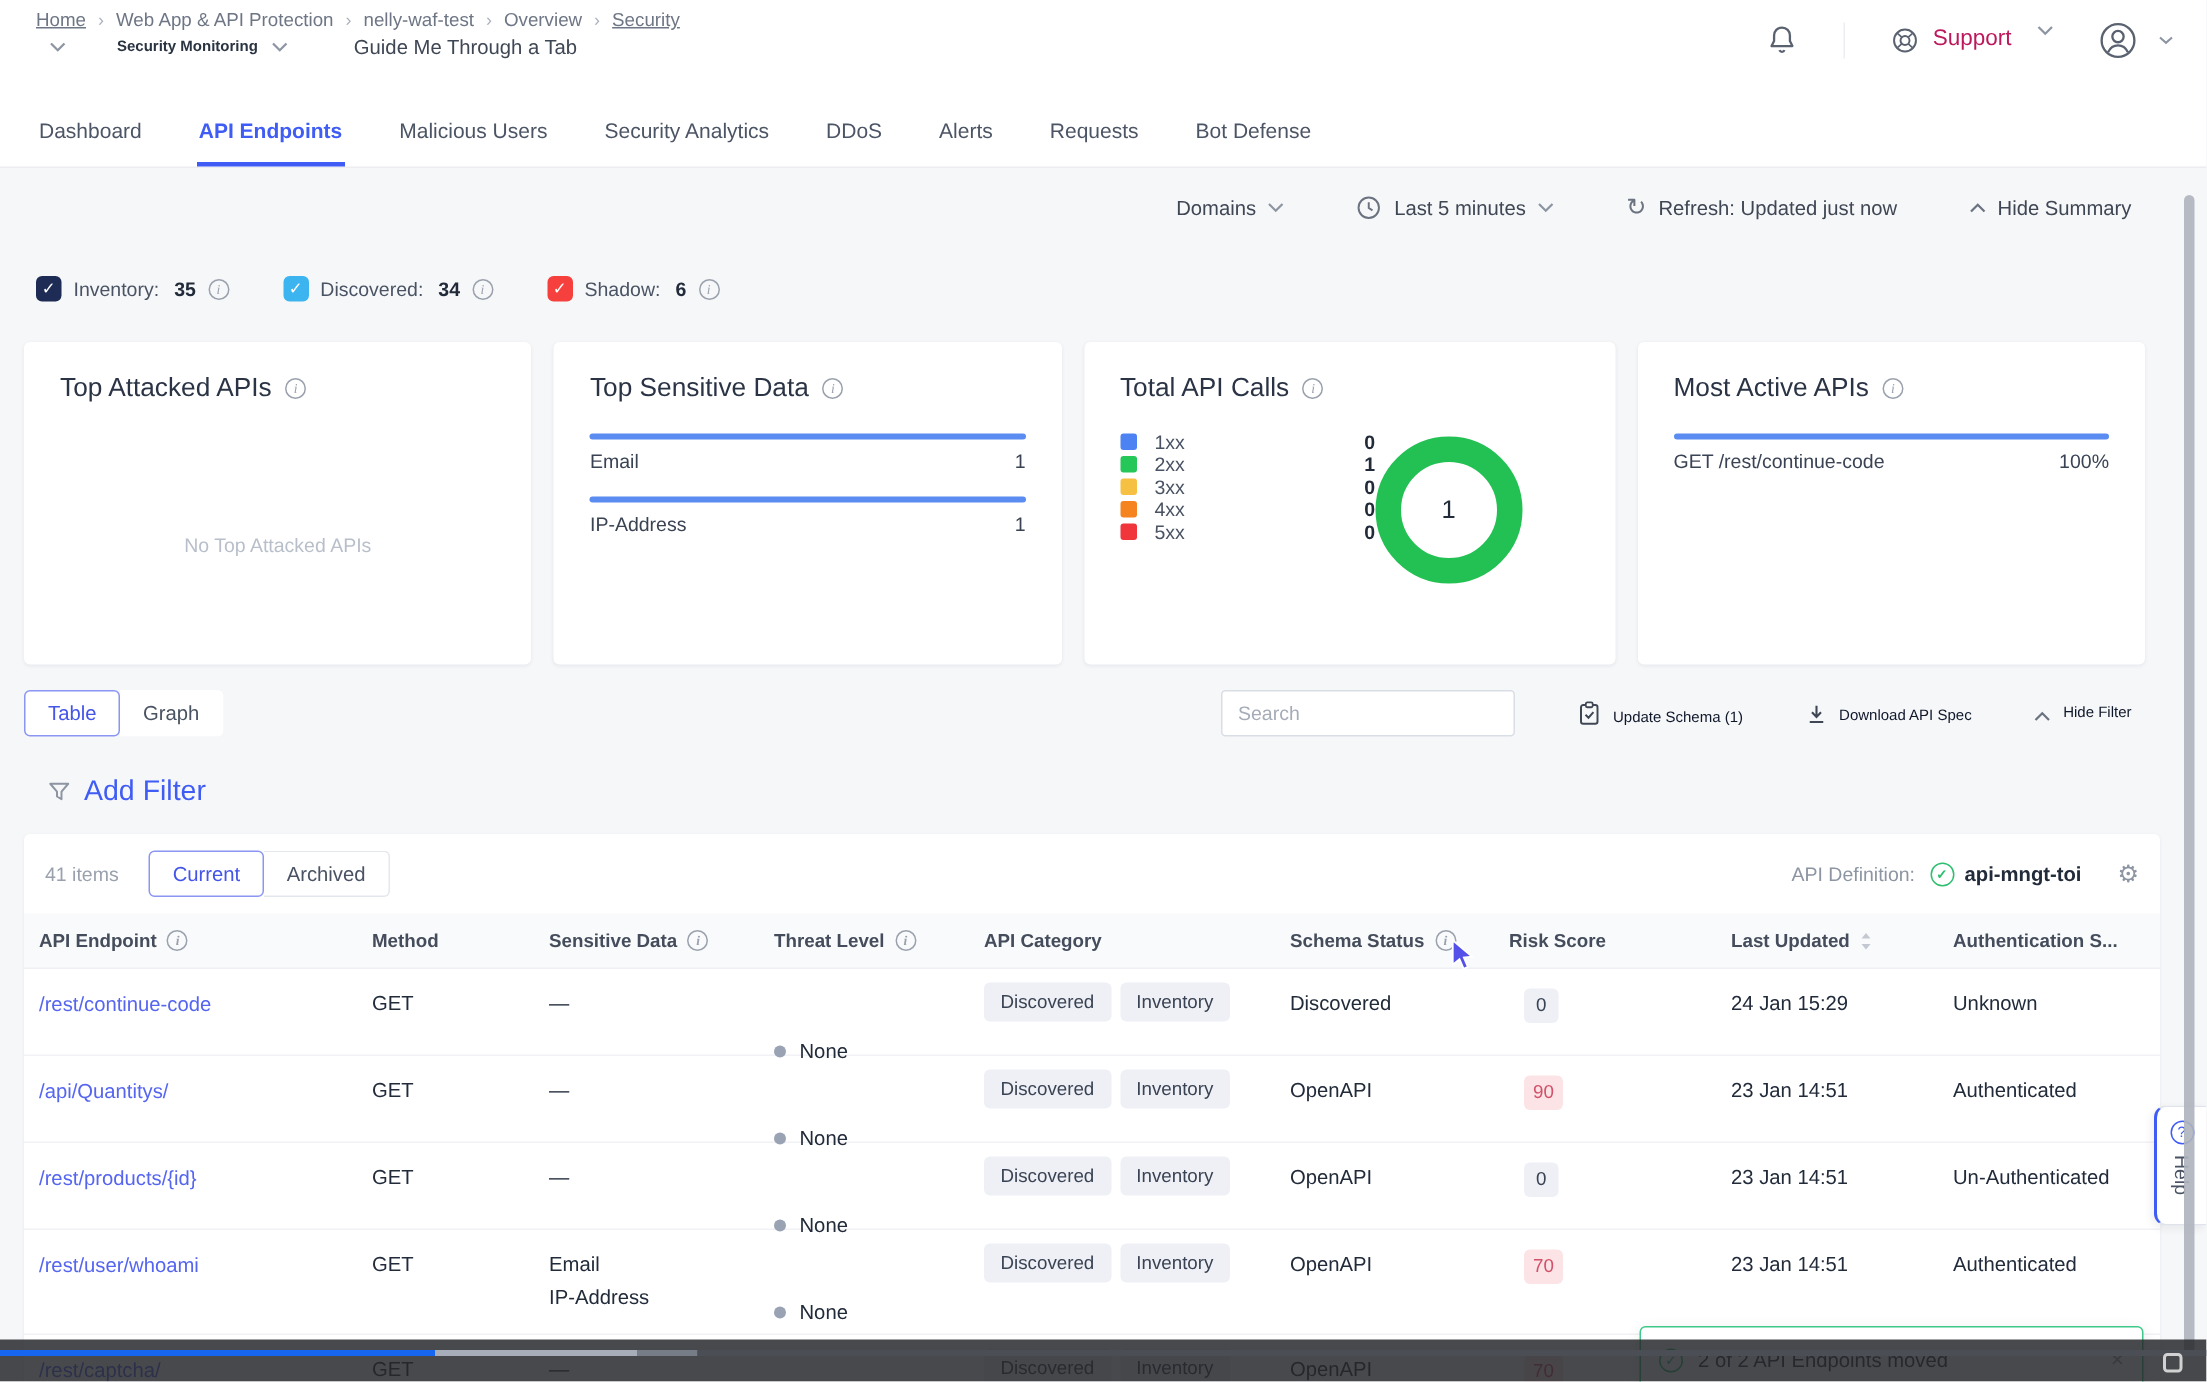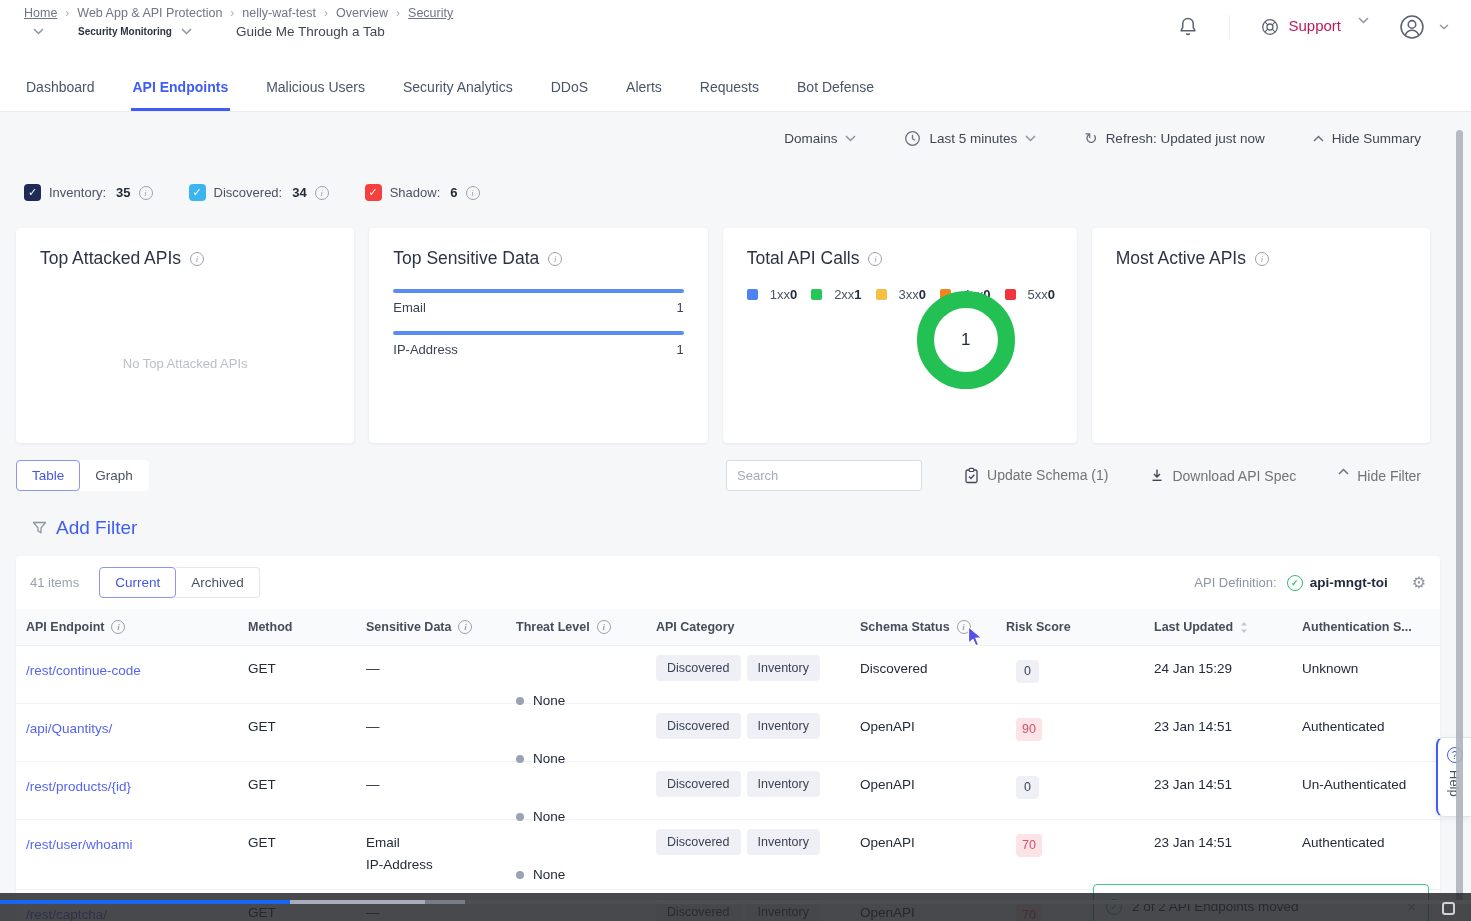--- a/index.html
+++ b/index.html
@@ -43,39 +43,39 @@
   
   #cards { position:absolute; top:228px; left:16px; right:41px; height:215px; display:flex; gap:15px; }
   .card { flex:1; background:#fff; border-radius:4px; box-shadow:0 1px 3px rgba(20,30,60,.07); padding:20px 24px; position:relative; }
   .card-title { display:flex; align-items:center; gap:9px; font-size:17.5px; color:#2b3445; }
   .empty-text { position:absolute; top:128px; left:0; right:0; text-align:center; font-size:13px; color:#b9bfca; }
   .bar-list { margin-top:20px; }
   .bar-item { margin-bottom:16px; }
   .bar { height:4px; border-radius:2px; background:#5b8cf2; margin-bottom:7px; }
   .bar-row { display:flex; justify-content:space-between; font-size:13px; color:#3a4354; }
   #calls-body { display:flex; align-items:flex-start; margin-top:18px; }
-  #calls-legend { display:flex; flex-direction:row; gap:14px; width:170px; }
+  #calls-legend { display:flex; flex-direction:column; width:170px; }
   .leg-row { display:flex; align-items:center; font-size:13px; }
   .leg-sq { width:11px; height:11px; border-radius:2px; margin-right:12px; flex:none; }
   .leg-label { color:#4a5363; flex:1; }
   .leg-val { color:#222b3a; font-weight:bold; }
   #donut { width:98px; height:98px; border-radius:50%; border:17px solid #23c153; margin:4px 38px 0 auto; display:flex; align-items:center; justify-content:center; font-size:17px; color:#222b3a; }
 
   
   #toolbar-row { position:absolute; top:460px; left:16px; right:50px; display:flex; align-items:center; }
   .seg-group { display:flex; }
   .seg { height:31px; padding:0 15px; display:flex; align-items:center; font-size:13.5px; background:#fff; color:#4a5363; cursor:pointer; border:1px solid #e4e7ee; }
   .seg:first-child { border-radius:4px 0 0 4px; }
   .seg:last-child { border-radius:0 4px 4px 0; border-left:none; }
   .seg.active { border:1px solid #8a96f2; border-radius:4px; color:#4455e8; position:relative; z-index:1; }
   #view-toggle .seg { border-color:transparent; }
   #view-toggle .seg.active { border-color:#8a96f2; }
   #search-input { margin-left:auto; width:196px; height:31px; border:1px solid #d9dde6; border-radius:3px; padding:0 10px; font-size:13px; color:#3a4354; background:#fff; font-family:"Liberation Sans",sans-serif; }
   #search-input::placeholder { color:#a5acb8; }
-  .tool-act { display:flex; align-items:flex-start; gap:8px; font-size:14px; color:#737373; cursor:pointer; margin-left:42px; }
+  .tool-act { display:flex; align-items:flex-end; gap:8px; font-size:10px; color:#0f172a; cursor:pointer; margin-left:42px; }
 
   
   #addfilter-row { position:absolute; top:517px; left:32px; display:flex; align-items:center; gap:9px; font-size:19px; color:#3f5cf5; cursor:pointer; }
 
   
   #table-card { position:absolute; top:556px; left:16px; right:31px; bottom:0; background:#fff; border-radius:4px 4px 0 0; box-shadow:0 1px 3px rgba(20,30,60,.06); overflow:hidden; }
   #table-head { height:53px; display:flex; align-items:center; padding:0 14px; }
   #items-count { font-size:13px; color:#9aa1ad; margin-right:20px; }
   #table-head-right { margin-left:auto; display:flex; align-items:center; gap:10px; }
   #apidef-label { font-size:13px; color:#8d95a3; }
@@ -314,20 +314,29 @@
       <div id="donut" style="border-color: rgb(35, 193, 83);">
         <span>1</span>
       </div>
     </div>
   </div>
   <div class="card">
     <div class="card-title">
       <span>Most Active APIs</span>
       <span class="info">i</span>
     </div>
+    <div class="bar-list" id="active-list">
+        <div class="bar-item">
+          <div class="bar" style="background: rgb(91, 140, 242);"></div>
+          <div class="bar-row">
+            <span class="bar-label">GET /rest/continue-code</span>
+            <span class="bar-value">100%</span>
+          </div>
+        </div>
+      </div>
   </div>
 </div>
 
 <div id="toolbar-row">
   <div class="seg-group" id="view-toggle">
       <div class="seg active">Table</div>
       <div class="seg">Graph</div>
     </div>
   <input id="search-input" placeholder="Search" style="">
   <span class="tool-act">

